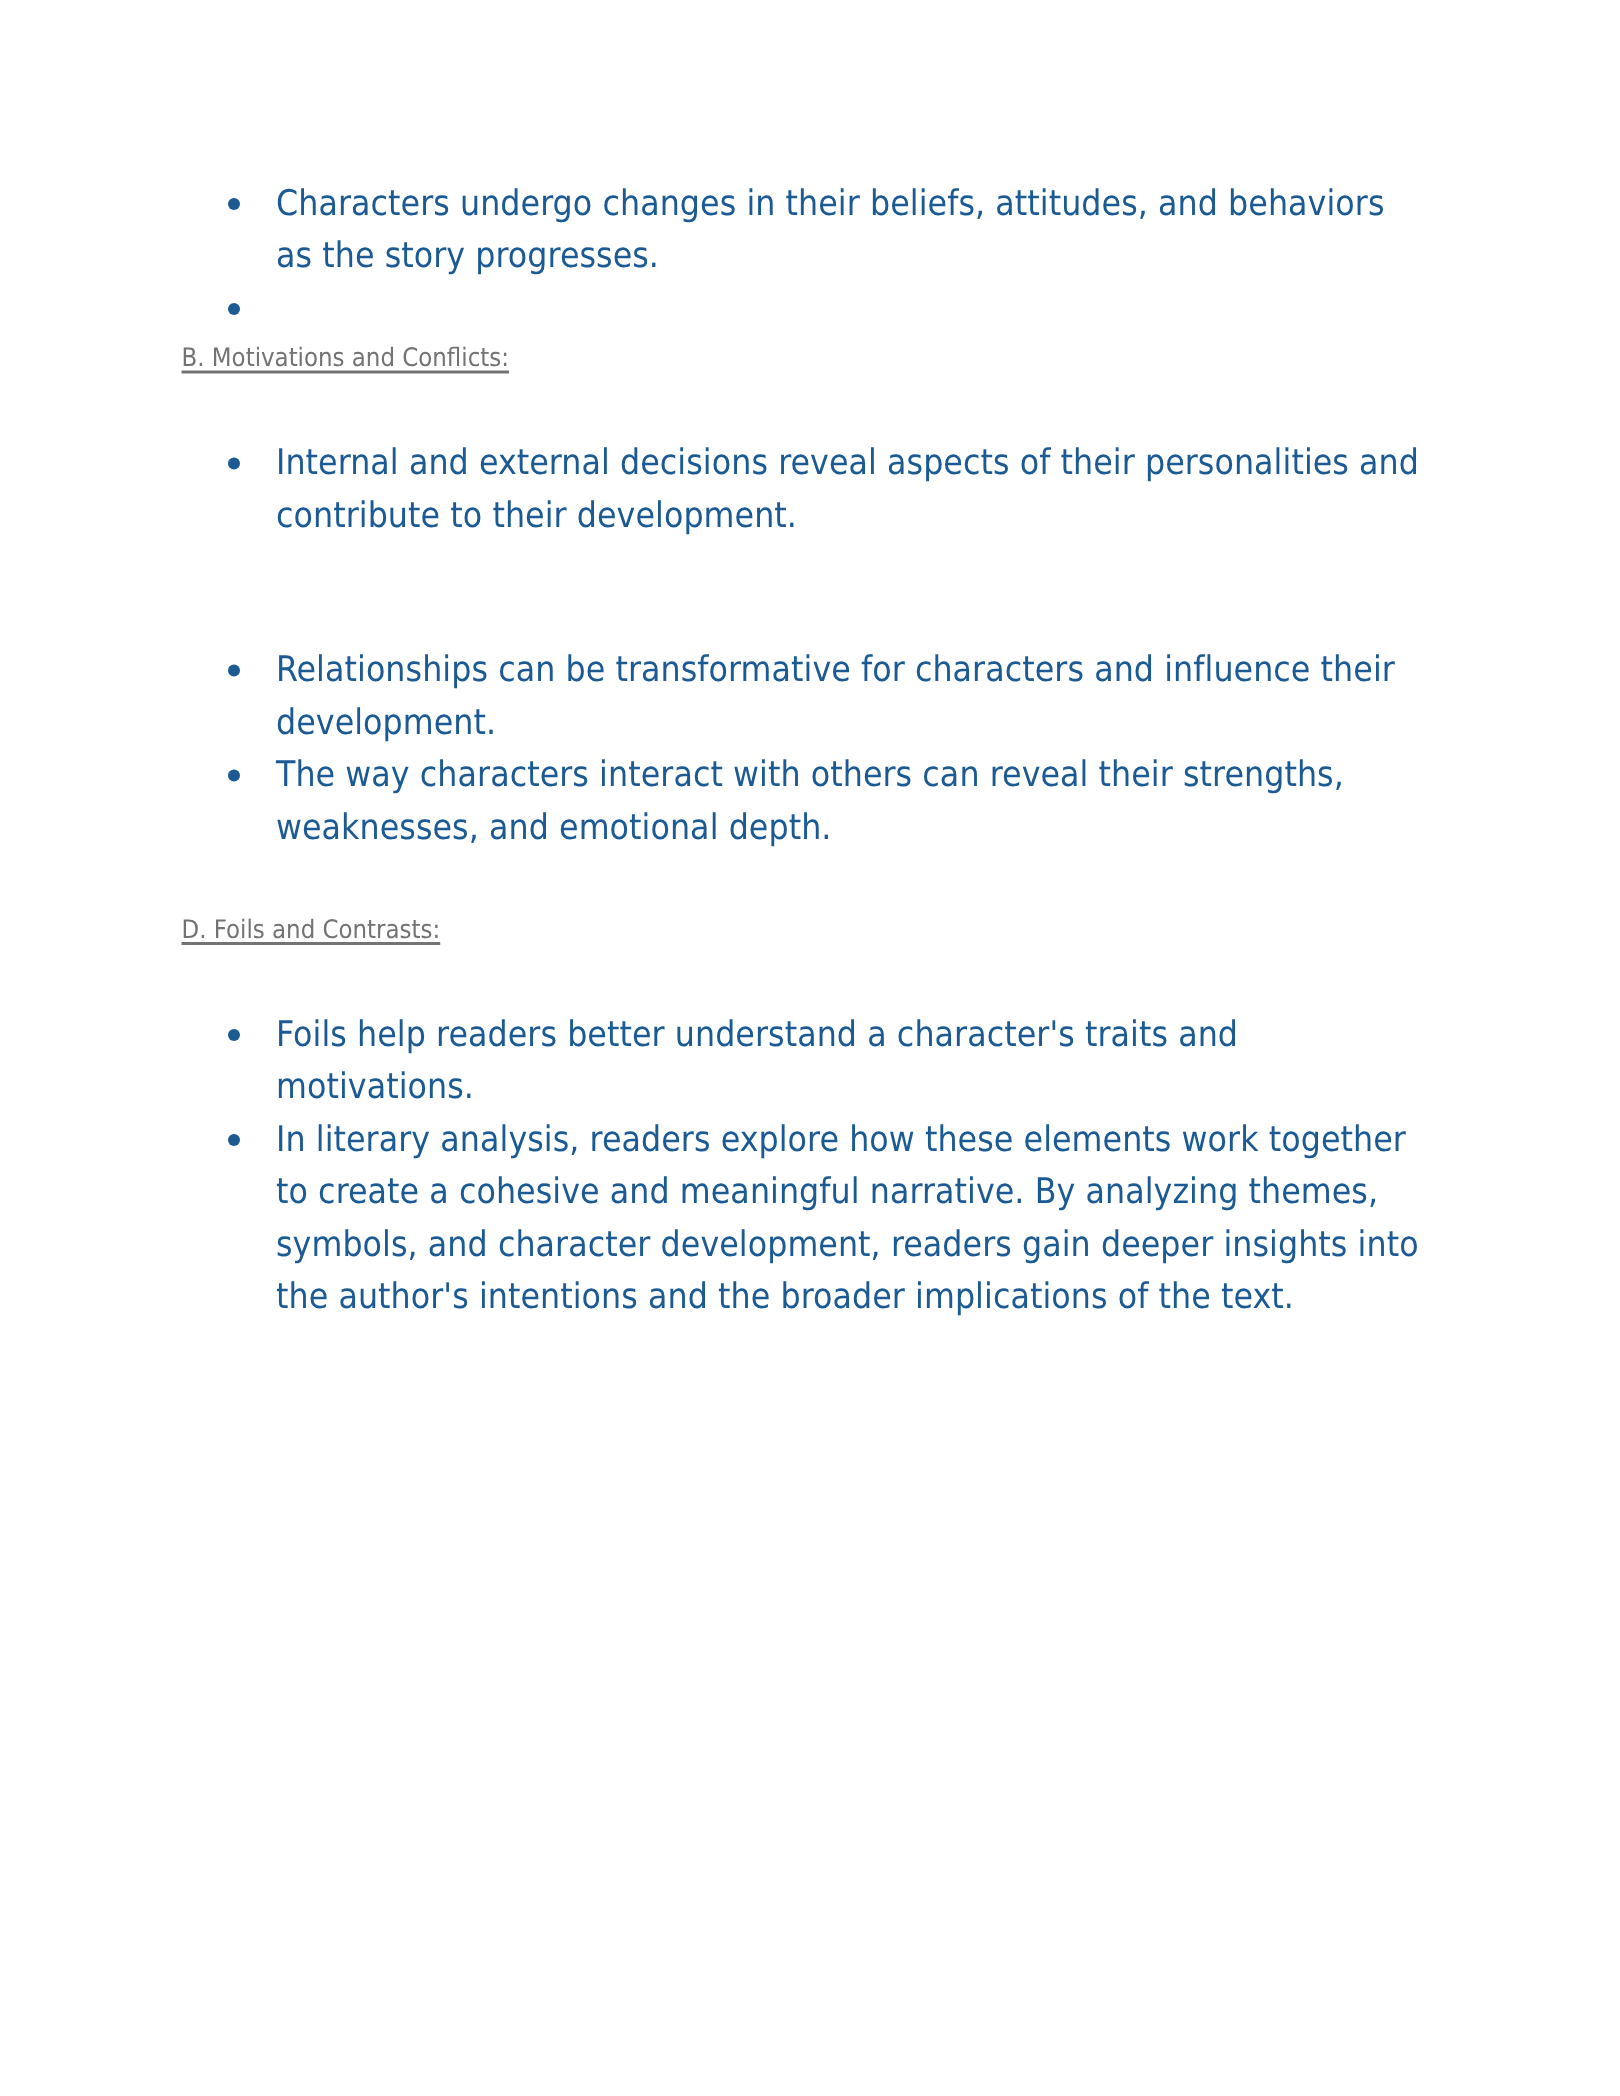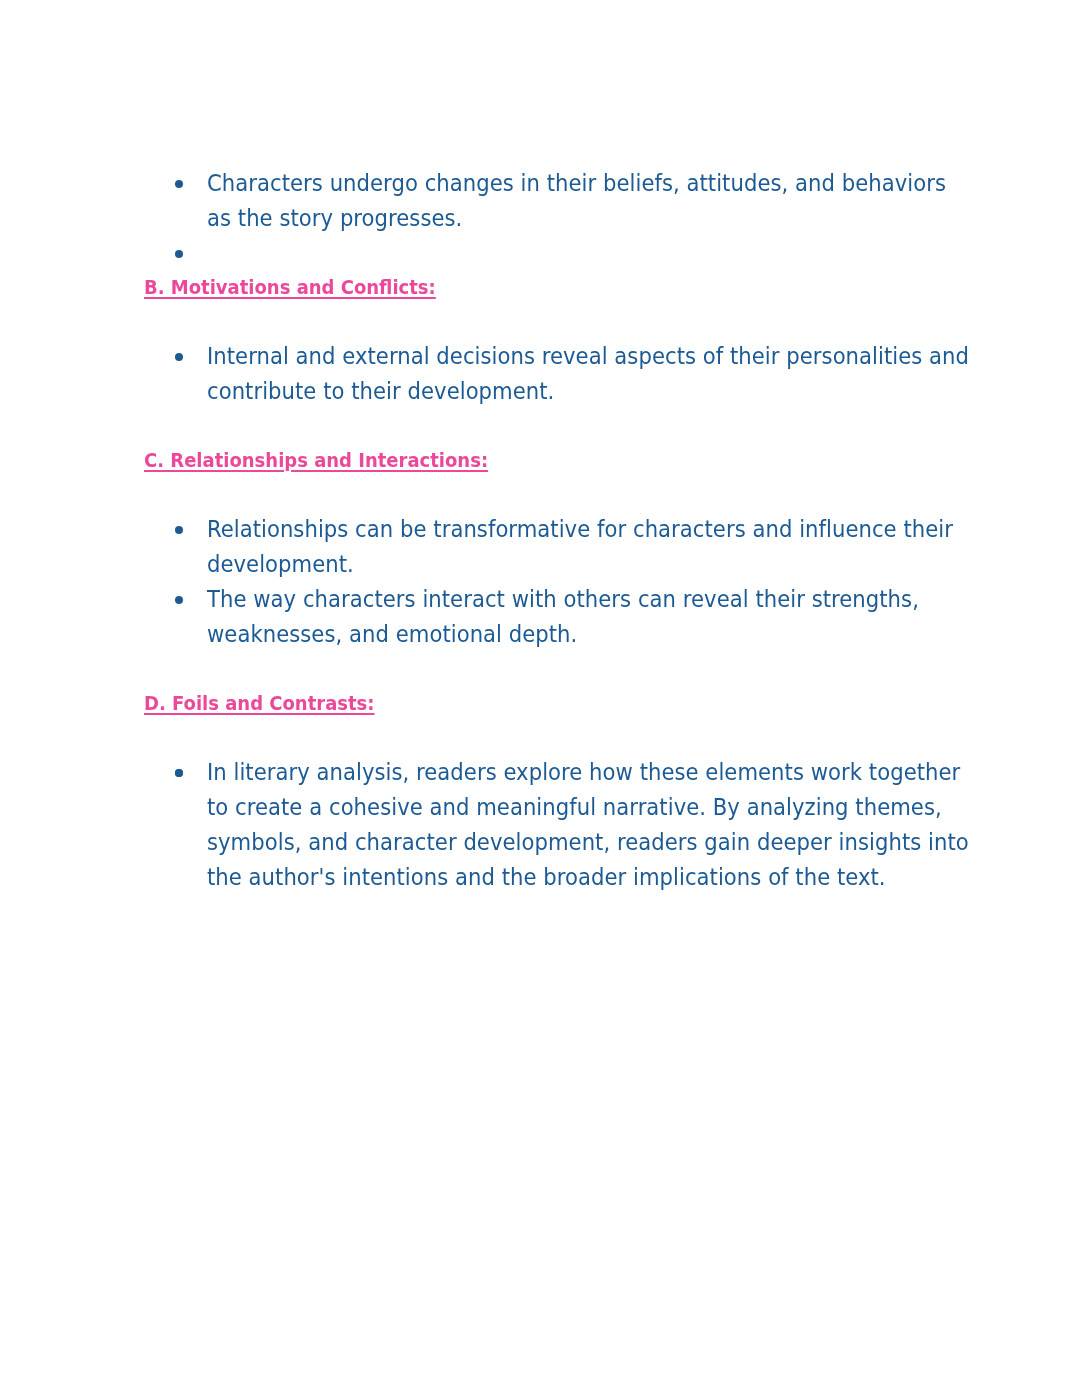--- a/index.html
+++ b/index.html
@@ -17,24 +17,23 @@
   #page {
     position: relative;
     width: 1080px;
     height: 1397px;
     background: #ffffff;
     overflow: hidden;
   }
 
   #content {
     position: absolute;
-    left: 144px;
+    left: 121px;
     top: 118px;
     width: 830px;
-    margin-top: 48px;
   }
 
   
   .bullet-list {
     list-style: none;
     margin: 0;
     padding: 0;
   }
   .bullet-item {
     position: relative;
@@ -54,24 +53,24 @@
     height: 8px;
     border-radius: 50%;
     background: #1C5A94;
   }
   .bullet-text {
     display: inline;
   }
 
   
   .section-heading {
-    color: #ec4899;
-    font-size: 20px;
+    color: #737373;
+    font-size: 17px;
     line-height: 35px;
-    font-weight: bold;
+    font-weight: normal;
     font-stretch: condensed;
     margin: 0;
     padding: 0;
     display: block;
   }
   .section-heading .heading-text {
     text-decoration: underline;
     text-decoration-thickness: 1.5px;
     text-underline-offset: 3px;
   }
@@ -103,43 +102,41 @@
     </div>
     <div class="gap-after-heading"></div>
     <ul class="bullet-list block">
       <li class="bullet-item">
         <span class="bullet-dot"></span>
         <span class="bullet-text">Internal and external decisions reveal aspects of their personalities and contribute to their development.</span>
       </li>
     </ul>
 
     <div class="gap-before-heading"></div>
-    <div class="section-heading">
-      <span class="heading-text">C. Relationships and Interactions:</span>
-    </div>
     <div class="gap-after-heading"></div>
     <ul class="bullet-list block">
       <li class="bullet-item">
         <span class="bullet-dot"></span>
         <span class="bullet-text">Relationships can be transformative for characters and influence their development.</span>
       </li>
       <li class="bullet-item">
         <span class="bullet-dot"></span>
         <span class="bullet-text">The way characters interact with others can reveal their strengths, weaknesses, and emotional depth.</span>
       </li>
     </ul>
 
     <div class="gap-before-heading"></div>
     <div class="section-heading">
       <span class="heading-text">D. Foils and Contrasts:</span>
     </div>
     <div class="gap-after-heading"></div>
     <ul class="bullet-list block">
       <li class="bullet-item">
         <span class="bullet-dot"></span>
+        <span class="bullet-text">Foils help readers better understand a character's traits and motivations.</span>
       </li>
       <li class="bullet-item">
         <span class="bullet-dot"></span>
         <span class="bullet-text">In literary analysis, readers explore how these elements work together to create a cohesive and meaningful narrative. By analyzing themes, symbols, and character development, readers gain deeper insights into the author's intentions and the broader implications of the text.</span>
       </li>
     </ul>
 
   </div>
 </div>
 

